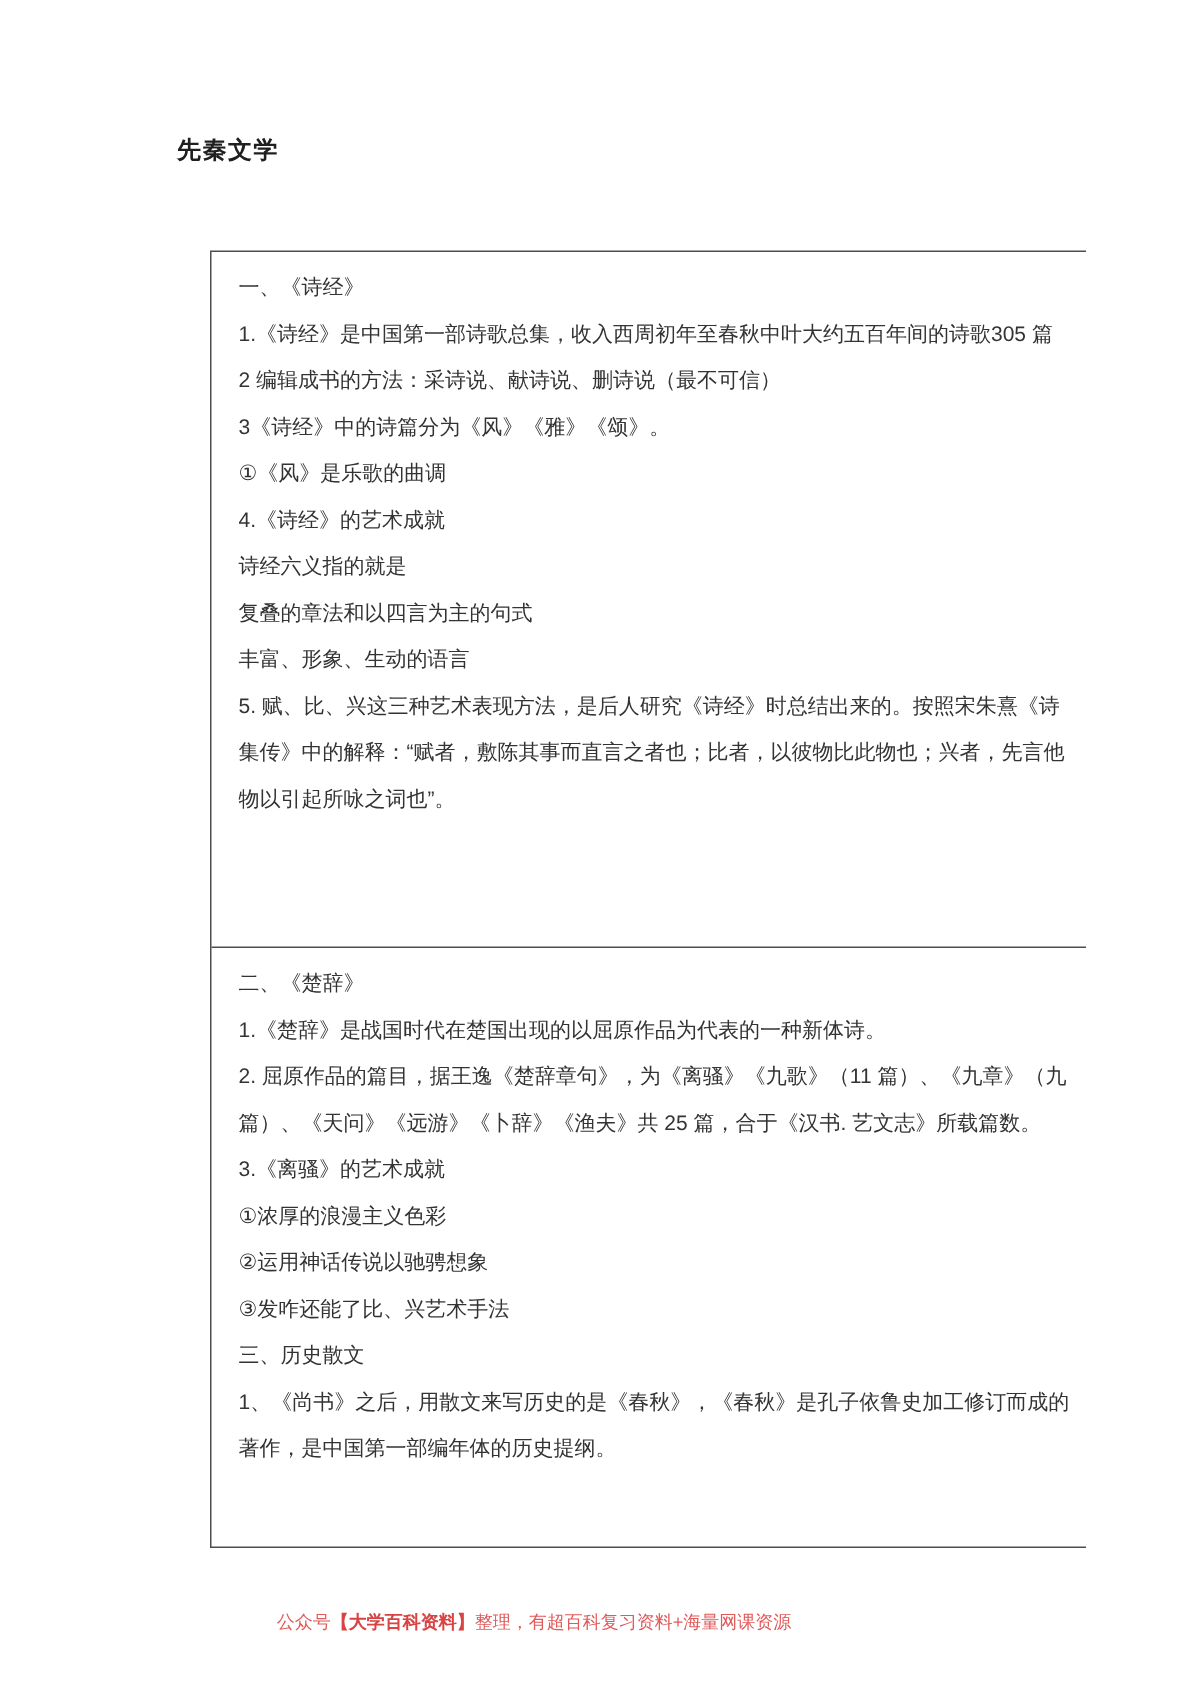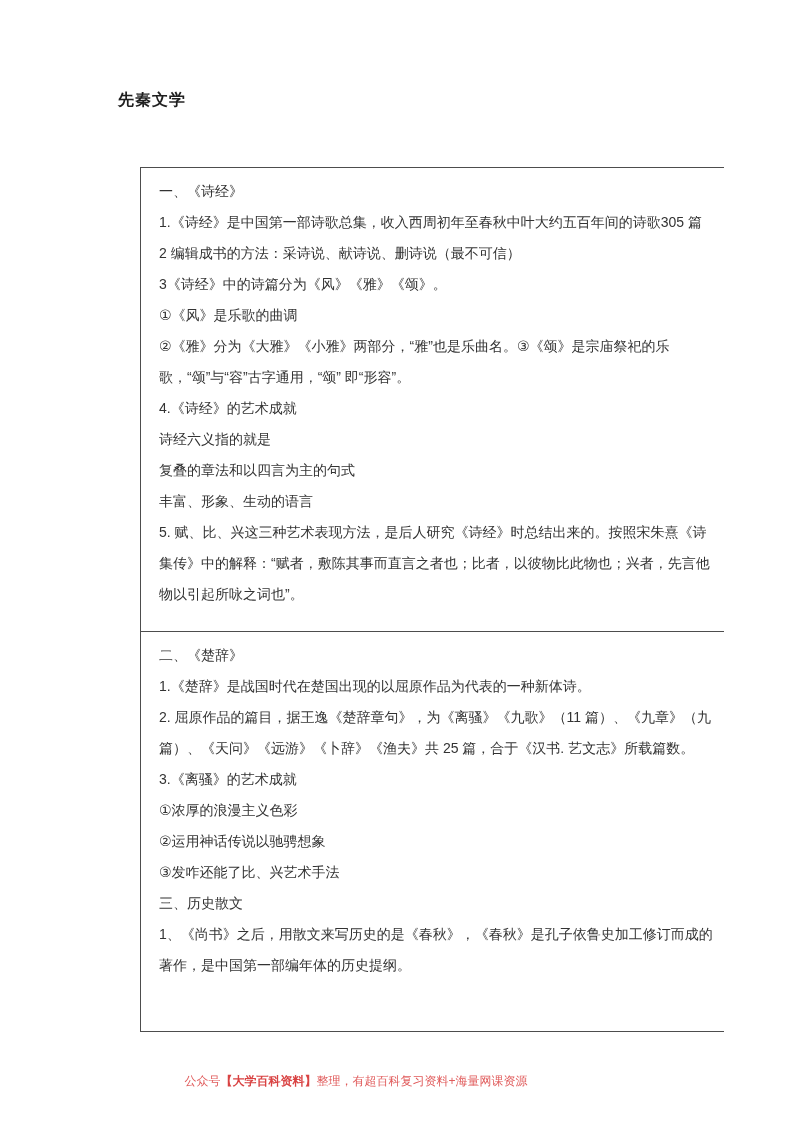--- a/index.html
+++ b/index.html
@@ -68,21 +68,20 @@
   <h1 class="doc-title">先秦文学</h1>
 
   <div class="content-table">
 
     <div class="cell cell-1">
       <p>一、《诗经》</p>
       <p>1.《诗经》是中国第一部诗歌总集，收入西周初年至春秋中叶大约五百年间的诗歌305 篇</p>
       <p>2 编辑成书的方法：采诗说、献诗说、删诗说（最不可信）</p>
       <p>3《诗经》中的诗篇分为《风》《雅》《颂》。</p>
       <p>①《风》是乐歌的曲调</p>
-      <p>②《雅》分为《大雅》《小雅》两部分，“雅”也是乐曲名。③《颂》是宗庙祭祀的乐歌，“颂”与“容”古字通用，“颂” 即“形容”。</p>
       <p>4.《诗经》的艺术成就</p>
       <p>诗经六义指的就是</p>
       <p>复叠的章法和以四言为主的句式</p>
       <p>丰富、形象、生动的语言</p>
       <p>5. 赋、比、兴这三种艺术表现方法，是后人研究《诗经》时总结出来的。按照宋朱熹《诗集传》中的解释：“赋者，敷陈其事而直言之者也；比者，以彼物比此物也；兴者，先言他物以引起所咏之词也”。</p>
     </div>
 
     <div class="cell cell-2">
       <p>二、《楚辞》</p>
       <p>1.《楚辞》是战国时代在楚国出现的以屈原作品为代表的一种新体诗。</p>

